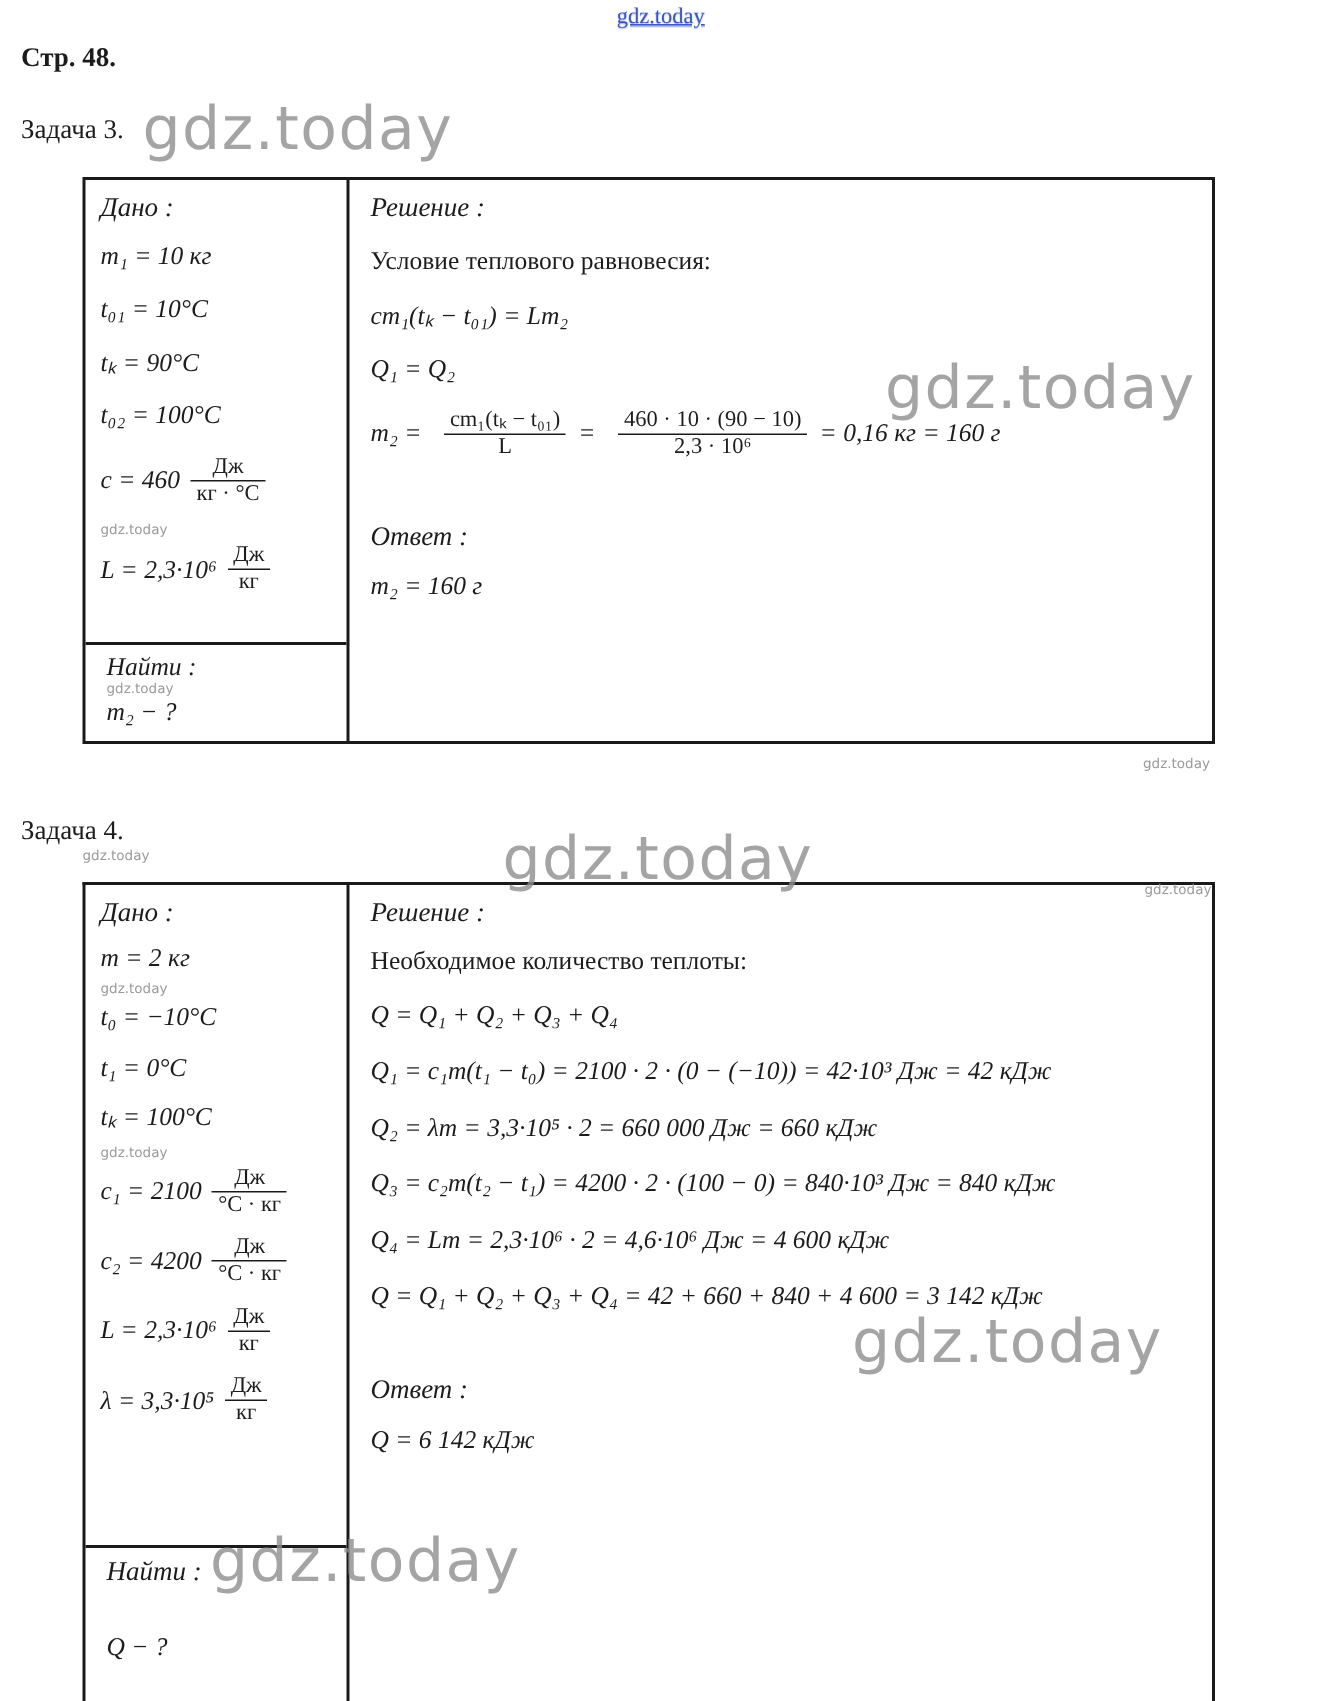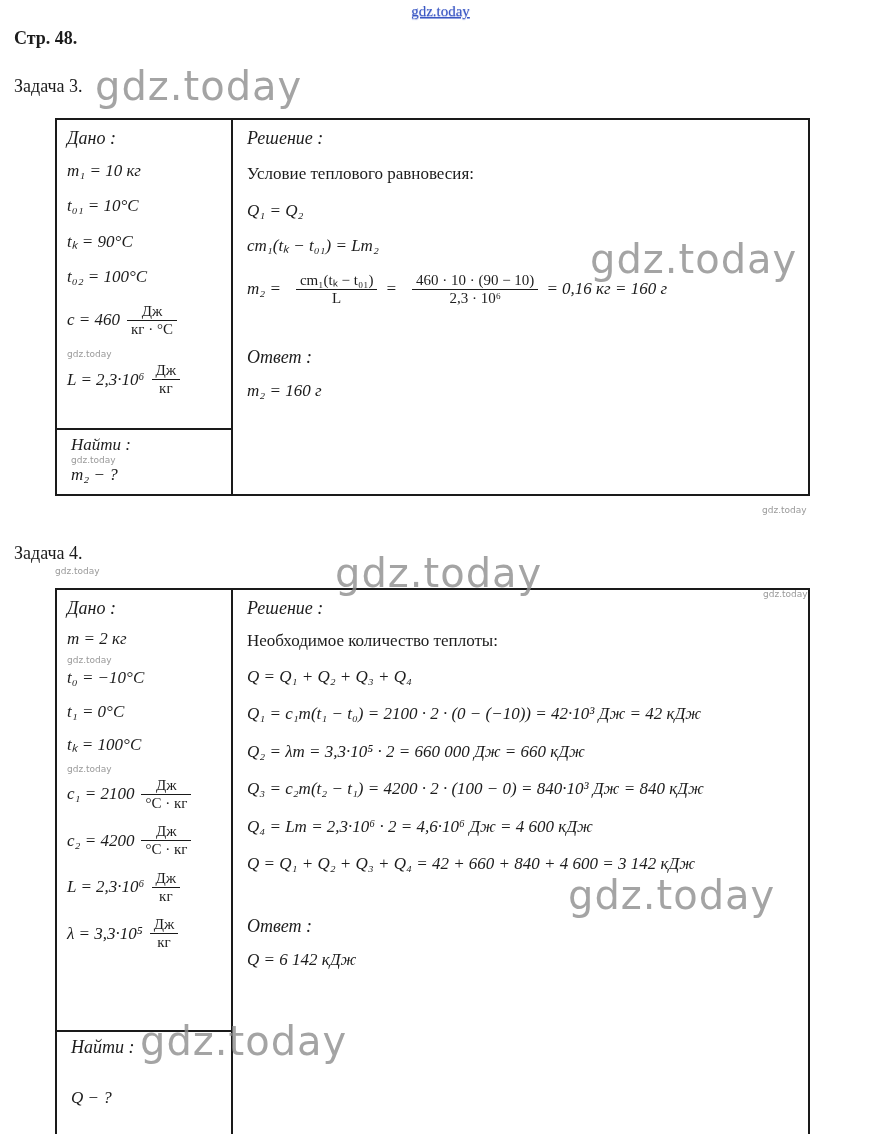--- a/index.html
+++ b/index.html
@@ -99,22 +99,22 @@
       <div class="naiti" style="height:66px;">
         <div class="label" style="font-size:17px;">Найти :</div>
         <div class="wm-tiny">gdz.today</div>
         <div class="math">m₂ − ?</div>
       </div>
     </div>
 
     <div class="right-col">
       <div class="label sol-line">Решение :</div>
       <div class="plain sol-line" style="margin-bottom:17px;">Условие теплового равновесия:</div>
+      <div class="math sol-line">cm₁(tₖ − t₀₁) = Lm₂</div>
       <div class="math sol-line">Q₁ = Q₂</div>
-      <div class="math sol-line">cm₁(tₖ − t₀₁) = Lm₂</div>
       <div class="math eq-flex t1-eq3">
         <span>m₂ =</span>
         <span class="frac">
           <span class="num">cm₁(tₖ − t₀₁)</span>
           <span class="den">L</span>
         </span>
         <span>=</span>
         <span class="frac">
           <span class="num">460 · 10 · (90 − 10)</span>
           <span class="den">2,3 · 10⁶</span>

